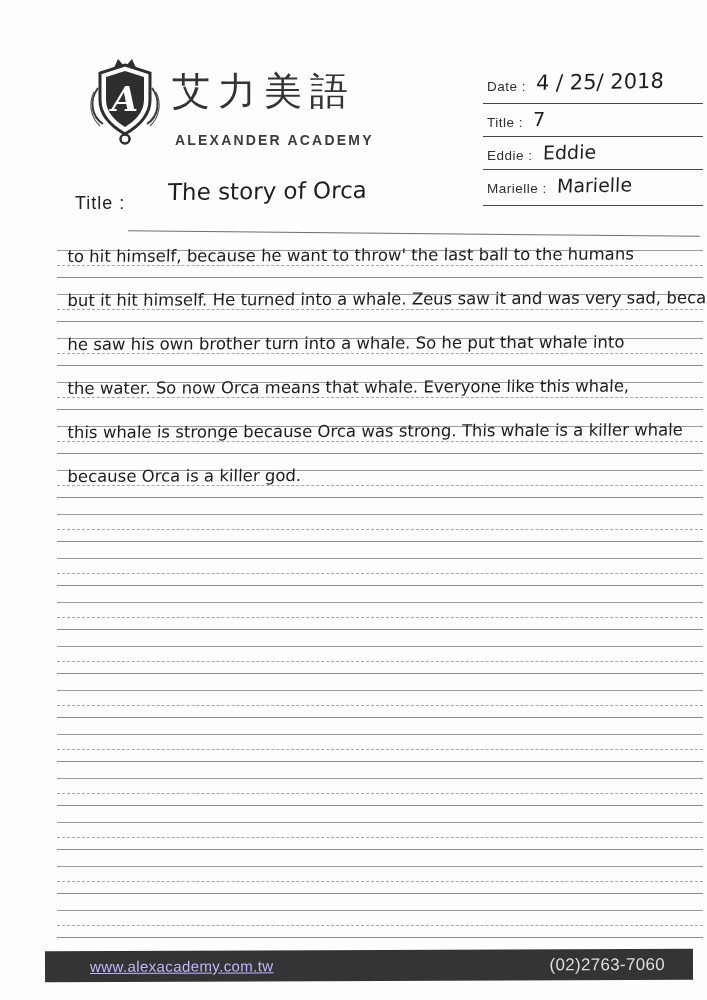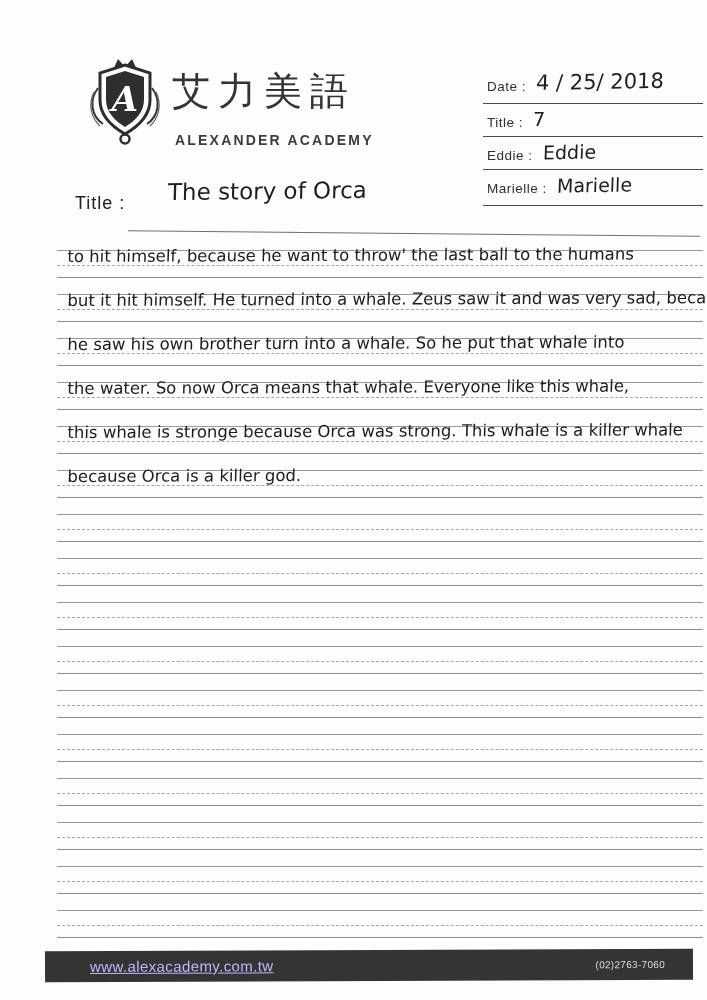--- a/index.html
+++ b/index.html
@@ -74,21 +74,21 @@
   
   .footer-bar {
     position: absolute; left: 45px; top: 950px; width: 648px; height: 31px;
     background: #343434;
     display: flex; align-items: center; justify-content: space-between;
     padding: 0 28px 0 45px; box-sizing: border-box;
     transform: rotate(-0.2deg);
   }
   .footer-site { color: #c4b5fd; font-size: 15px; letter-spacing: 0.4px; text-decoration: underline; }
   .footer-addr { color: #d2d2d2; font-size: 13.5px; }
-  .footer-phone { color: #dedede; font-size: 10px; letter-spacing: 0.3px; }
+  .footer-phone { color: #dedede; font-size: 17px; letter-spacing: 0.3px; }
 </style>
 </head>
 <body>
 
 <div class="page">
 
   <div class="logo-crest">
     <svg width="82" height="92" viewBox="0 0 82 92">
       <path d="M14 32 C5 44 7 60 19 68" stroke="#3a3a3a" fill="none" stroke-width="2"></path>
       <path d="M10 36 C4 48 7 62 16 70" stroke="#5a5a5a" fill="none" stroke-width="1.2"></path>

